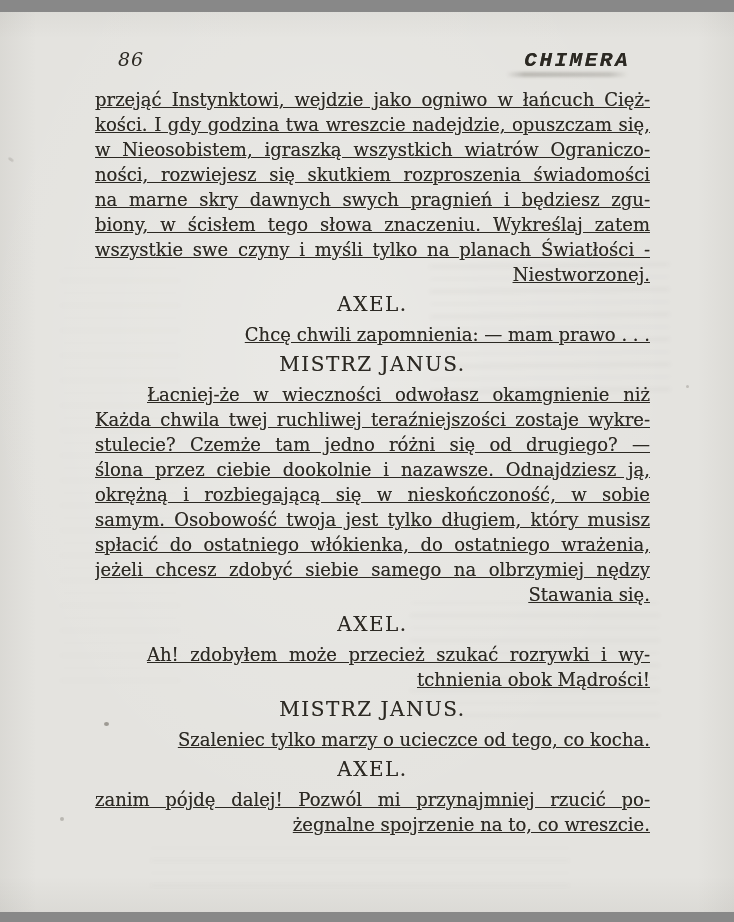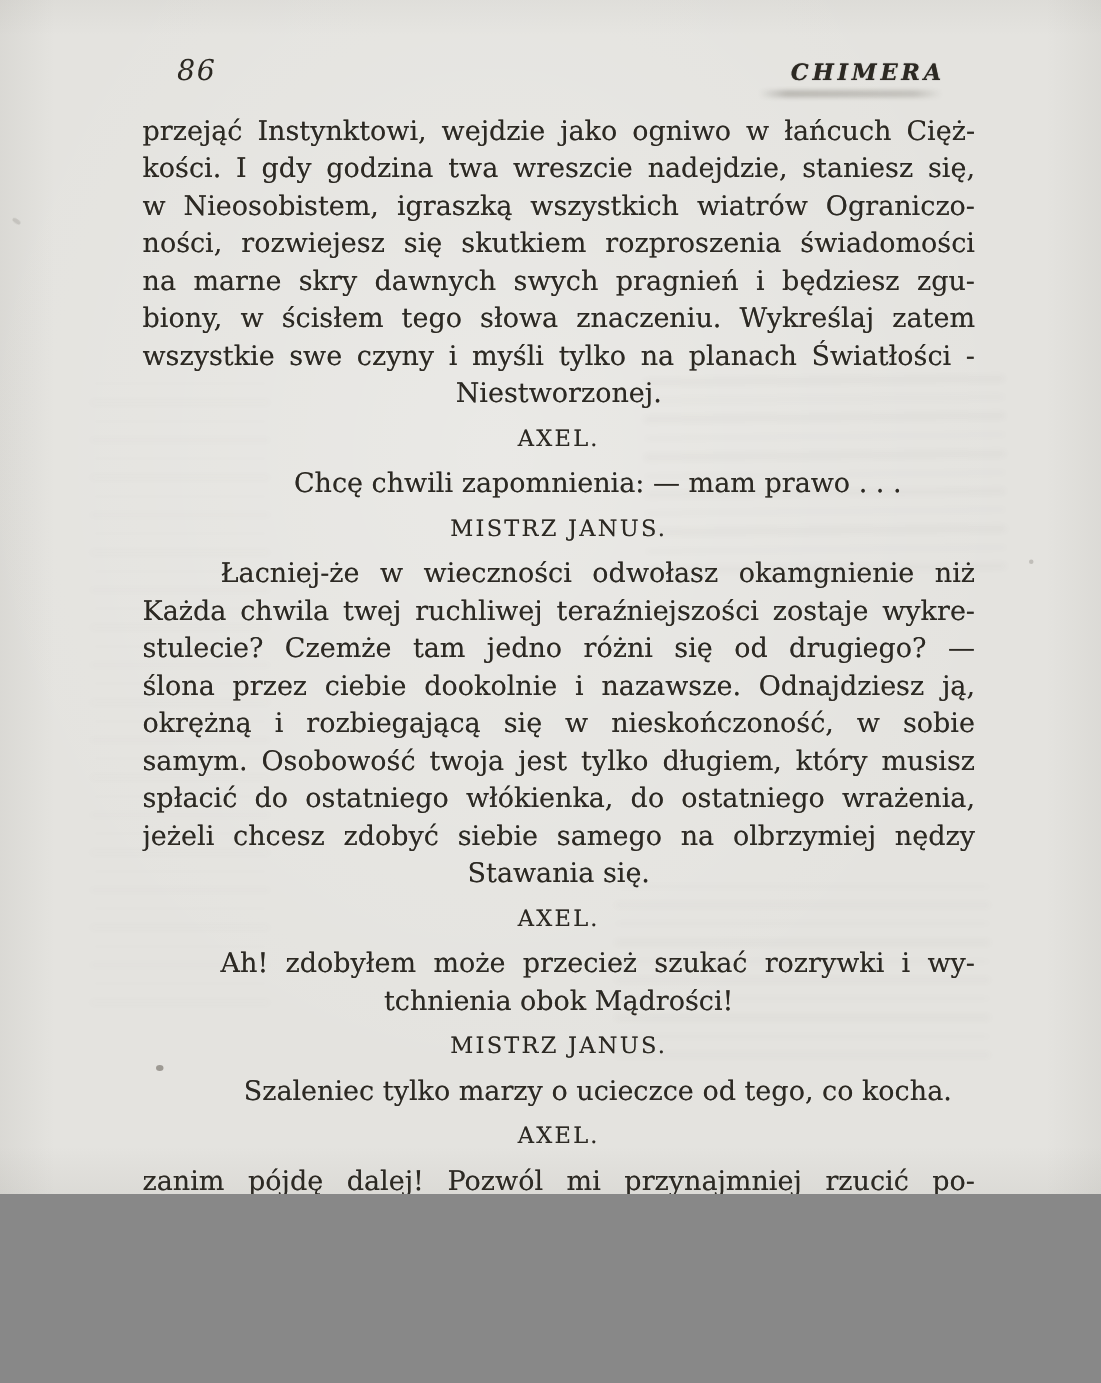--- a/index.html
+++ b/index.html
@@ -1,19 +1,19 @@
 <!DOCTYPE html>
 <html style="--paper: #e4e3df; --ink: #2c2923;"><head>
 <meta charset="utf-8">
 <style>
   html,body { margin:0; padding:0; background:#888; }
   .page {
     position:relative;
-    width:734px; height:796px;
-    margin:0 auto;
+    width:734px; height:900px;
+    margin:12px auto;
     background:var(--paper, #e4e3df);
     overflow:hidden;
     font-family:"DejaVu Serif", "Liberation Serif", serif;
     color:var(--ink, #2c2923);
   }
   
   .vignette {
     position:absolute; inset:0; pointer-events:none;
     background:
       radial-gradient(ellipse at 45% 38%, rgba(255,255,255,.22), rgba(255,255,255,0) 62%),
@@ -42,35 +42,37 @@
   .speck.s1 { left:104px; top:710px; width:5px; height:4px; }
   .speck.s2 { left:60px;  top:805px; width:4px; height:4px; opacity:.6; }
   .speck.s3 { left:686px; top:373px; width:3px; height:3px; opacity:.5; }
   .speck.s4 { left:8px;   top:146px; width:6px; height:3px; opacity:.35; transform:rotate(35deg); }
 
   .content { position:absolute; left:95px; top:36px; width:555px; }
 
   .header { display:flex; justify-content:space-between; align-items:baseline; height:25px; font-style:italic; }
   .pageno { margin-left:23px; font-size:19px; letter-spacing:1px; }
   .running {
-    margin-right:20px; font-size:15px; font-weight:bold; letter-spacing:2.5px;
+    margin-right:20px; font-size:21px; font-weight:bold; letter-spacing:2.5px;
     text-shadow:0 0 .6px rgba(44,41,35,.8);
+    font-family:Liberation Mono, monospace;
   }
 
   .bodytext { margin-top:14px; }
   .line {
     font-size:18px; line-height:25px; height:25px;
     overflow:hidden; white-space:normal;
     text-shadow:0 0 .4px rgba(44,41,35,.55);
+    text-decoration:underline;
   }
   .line.just { text-align:justify; text-align-last:justify; }
-  .line.last { text-align:center; }
+  .line.last { text-align:right; }
   .line.indent { text-indent:52px; }
   .speaker {
-    text-align:center; font-size:15px; line-height:25px;
+    text-align:center; font-size:20px; line-height:25px;
     letter-spacing:1.5px; margin:5px 0;
     text-shadow:0 0 .4px rgba(44,41,35,.55);
   }
 </style>
 </head>
 <body>
 
 <div class="page">
   <div class="vignette"></div>
   <div class="ghost g1"></div>
@@ -84,21 +86,21 @@
   <div class="speck s4"></div>
 
   <div class="content">
     <div class="header">
       <span class="pageno">86</span>
       <span class="running">CHIMERA</span>
     </div>
     <div class="bodytext">
         <div class="paragraph">
           <div class="line just">przejąć Instynktowi, wejdzie jako ogniwo w łańcuch Cięż-</div>
-          <div class="line just">kości. I gdy godzina twa wreszcie nadejdzie, staniesz się,</div>
+          <div class="line just">kości. I gdy godzina twa wreszcie nadejdzie, opuszczam się,</div>
           <div class="line just">w Nieosobistem, igraszką wszystkich wiatrów Ograniczo-</div>
           <div class="line just">ności, rozwiejesz się skutkiem rozproszenia świadomości</div>
           <div class="line just">na marne skry dawnych swych pragnień i będziesz zgu-</div>
           <div class="line just">biony, w ścisłem tego słowa znaczeniu. Wykreślaj zatem</div>
           <div class="line just">wszystkie swe czyny i myśli tylko na planach Światłości -</div>
           <div class="line last">Niestworzonej.</div>
         </div>
         <div class="speaker">AXEL.</div>
         <div class="paragraph">
           <div class="line last indent">Chcę chwili zapomnienia: — mam prawo . . .</div>

